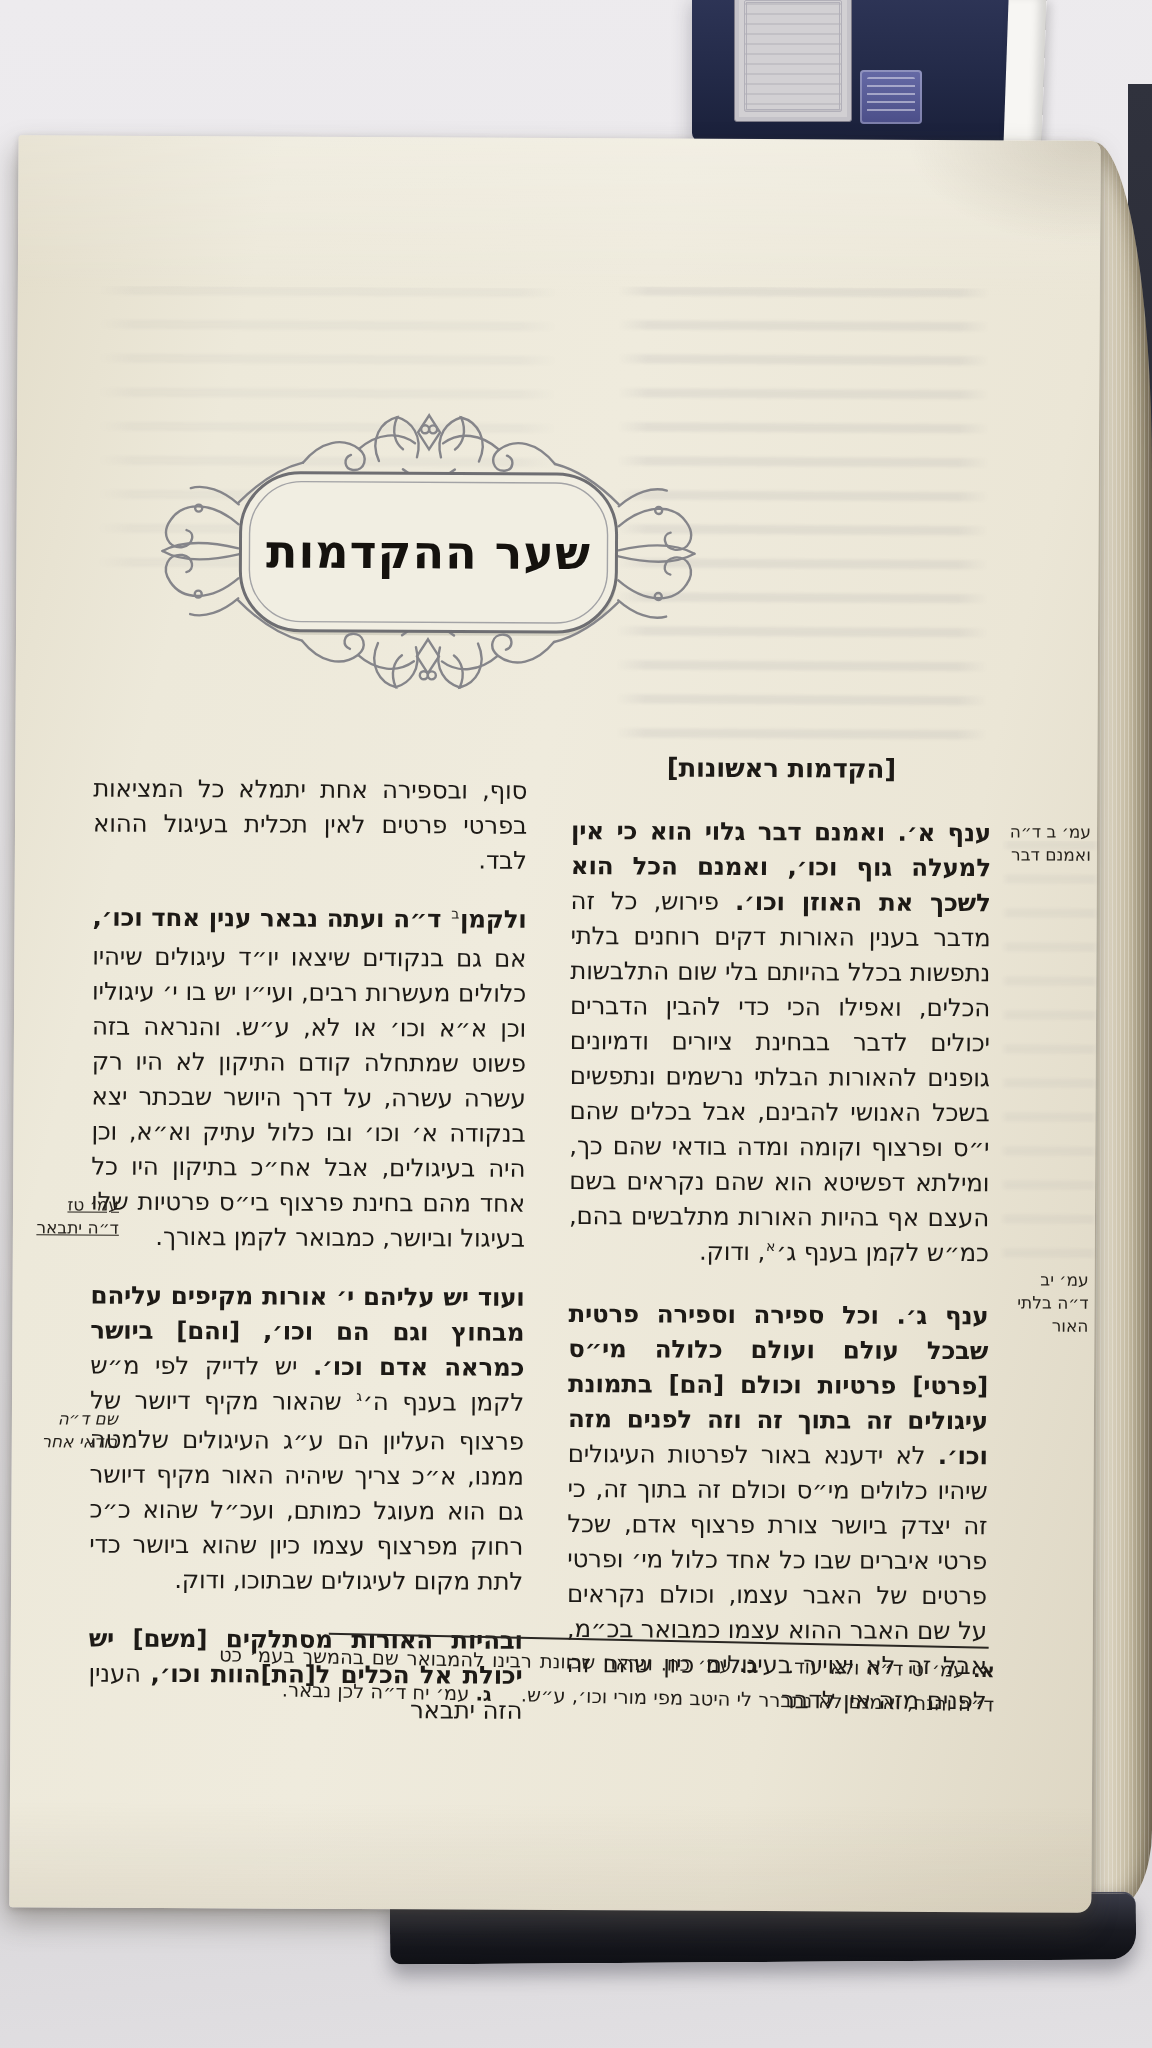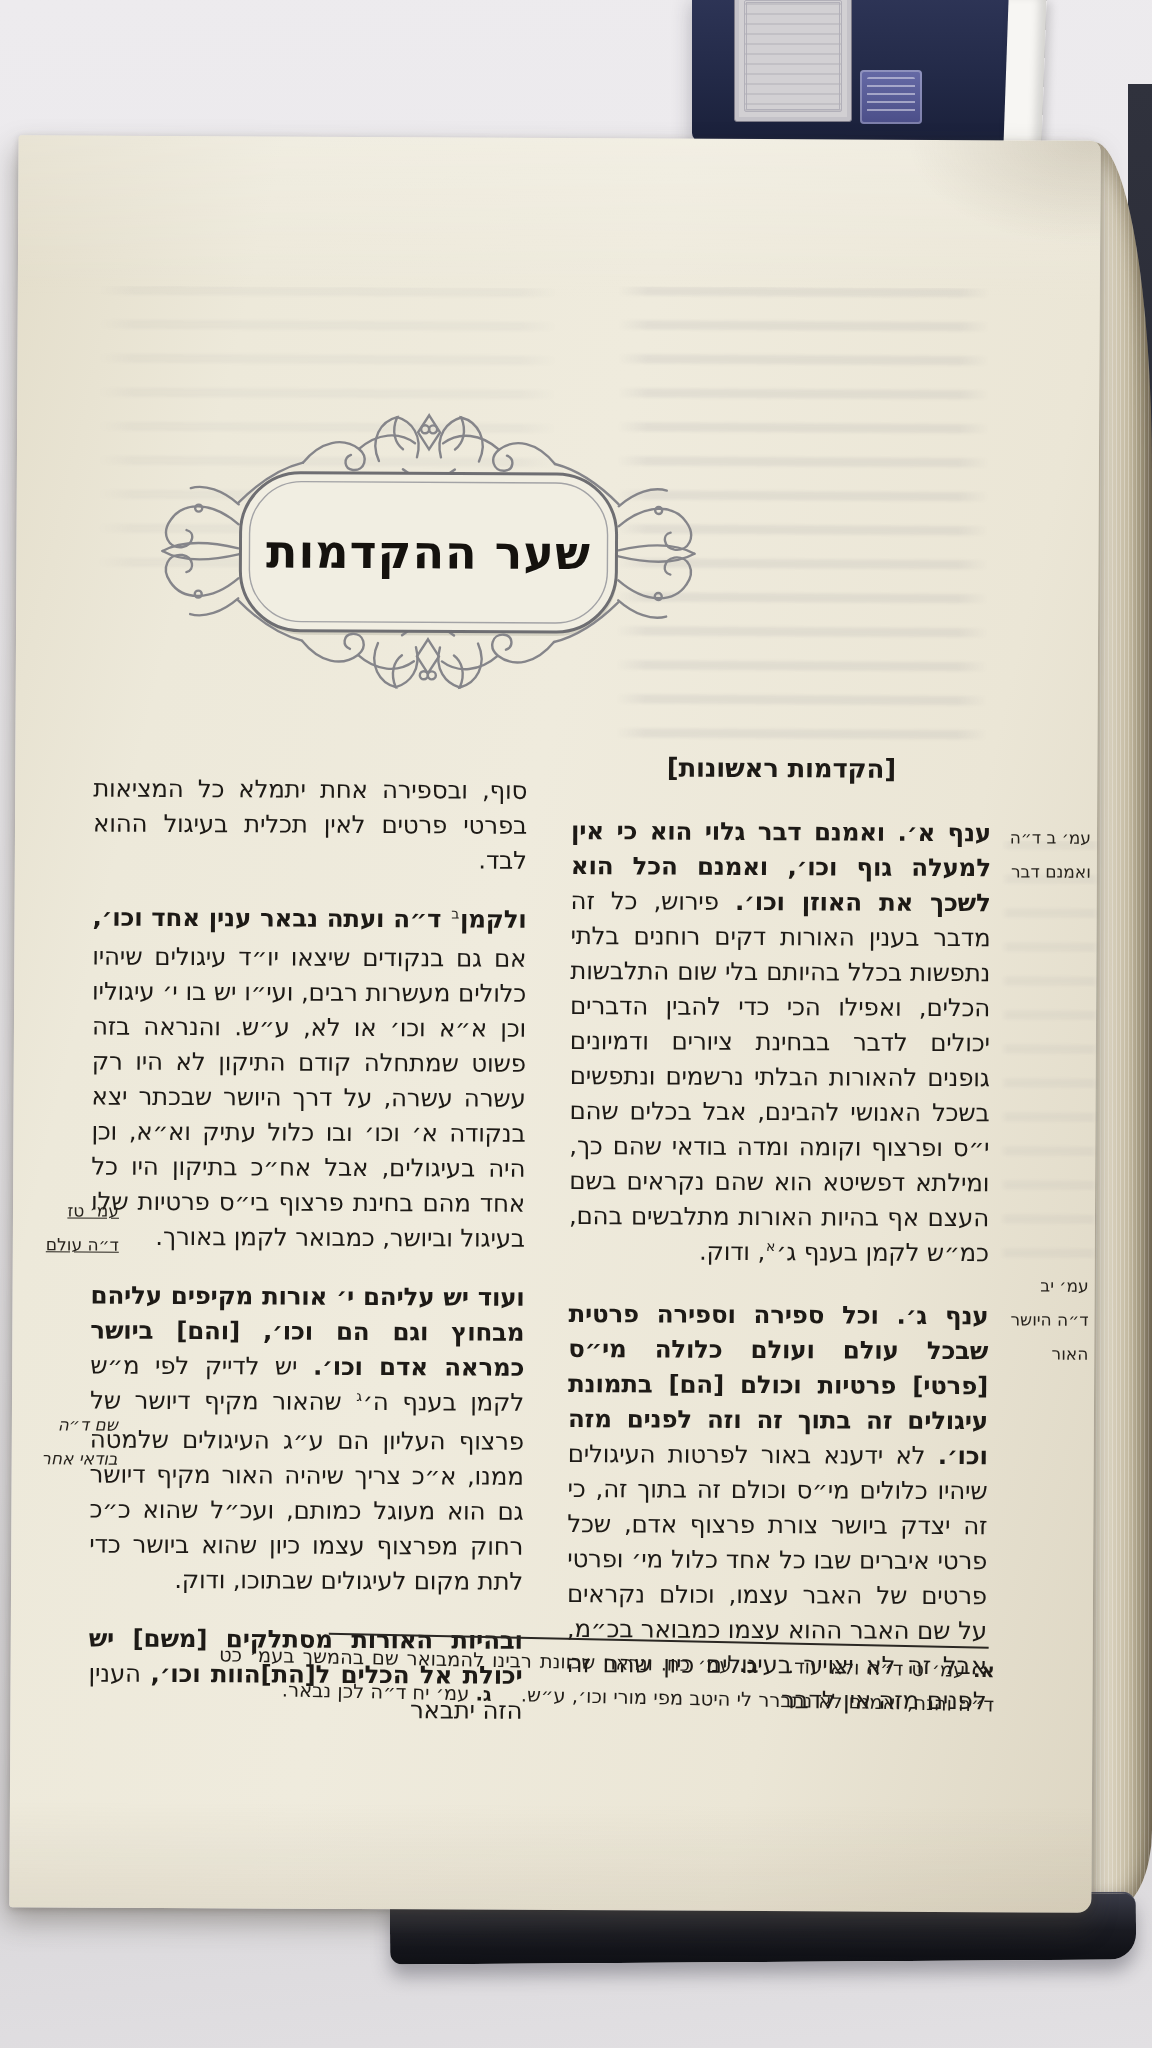--- a/index.html
+++ b/index.html
@@ -94,21 +94,21 @@
   
   .col{direction:rtl;text-align:justify;font-size:24.5px;line-height:35px;letter-spacing:-.2px;}
   .col-right{left:556px;top:612px;width:420px;}
   .col-left{left:78px;top:635px;width:434px;}
   .section-header{font-weight:bold;text-align:center;font-size:26px;margin:0 0 28px;}
   .para{margin:0 0 24px;}
   .para:last-child{margin-bottom:0;}
   .b{font-weight:bold;}
   .sup{font-size:14px;position:relative;top:-9px;margin:0 1px;}
   .margin-note{
-    direction:rtl;text-align:right;font-size:17px;line-height:34px;color:#26221c;
+    direction:rtl;text-align:right;font-size:17px;line-height:23px;color:#26221c;
   }
   .mnote-r1{left:984px;top:680px;width:92px;}
   .mnote-r2{left:984px;top:1128px;width:92px;}
   .mnote-l1{left:16px;top:1058px;width:90px;text-decoration:underline;}
   .mnote-l2{left:12px;top:1272px;width:94px;font-style:italic;}
   .fn-rule{left:318px;top:1496px;width:660px;height:2px;background:#2a2723;transform:rotate(.9deg);transform-origin:left center;}
   .footnotes{
     left:208px;top:1508px;width:776px;direction:rtl;text-align:justify;
     font-size:19.5px;line-height:34px;transform:rotate(.9deg);color:#201c17;
   }
@@ -182,26 +182,26 @@
         <p class="para"><span class="b ">ובהיות האורות מסתלקים [משם] יש יכולת אל הכלים ל[הת]הוות וכו׳,</span><span class=""> הענין הזה יתבאר</span></p>
       </div>
   </div>
 
   <div class="abs margin-note mnote-r1">
     <div>עמ׳ ב ד״ה</div>
     <div>ואמנם דבר</div>
   </div>
   <div class="abs margin-note mnote-r2">
     <div>עמ׳ יב</div>
-    <div>ד״ה היושר</div>
+    <div>ד״ה בלתי</div>
     <div>האור</div>
   </div>
   <div class="abs margin-note mnote-l1">
     <div>עמ׳ טז</div>
-    <div>ד״ה עולם</div>
+    <div>ד״ה יתבאר</div>
   </div>
   <div class="abs margin-note mnote-l2">
     <div>שם ד״ה</div>
     <div>בודאי אחר</div>
   </div>
 
   <div class="abs fn-rule"></div>
   <div class="abs footnotes">
       <p class="para"><span class="b ">א.</span><span class=""> עמ׳ ט ד״ה ולא עוד.  </span><span class="b ">ב.</span><span class=""> עמ׳ כח. ונראה שכוונת רבינו להמבואר שם בהמשך בעמ׳ כט ד״ה והנה, ואמנם לא נתברר לי היטב מפי מורי וכו׳, ע״ש.  </span><span class="b ">ג.</span><span class=""> עמ׳ יח ד״ה לכן נבאר.</span></p>
     </div>

